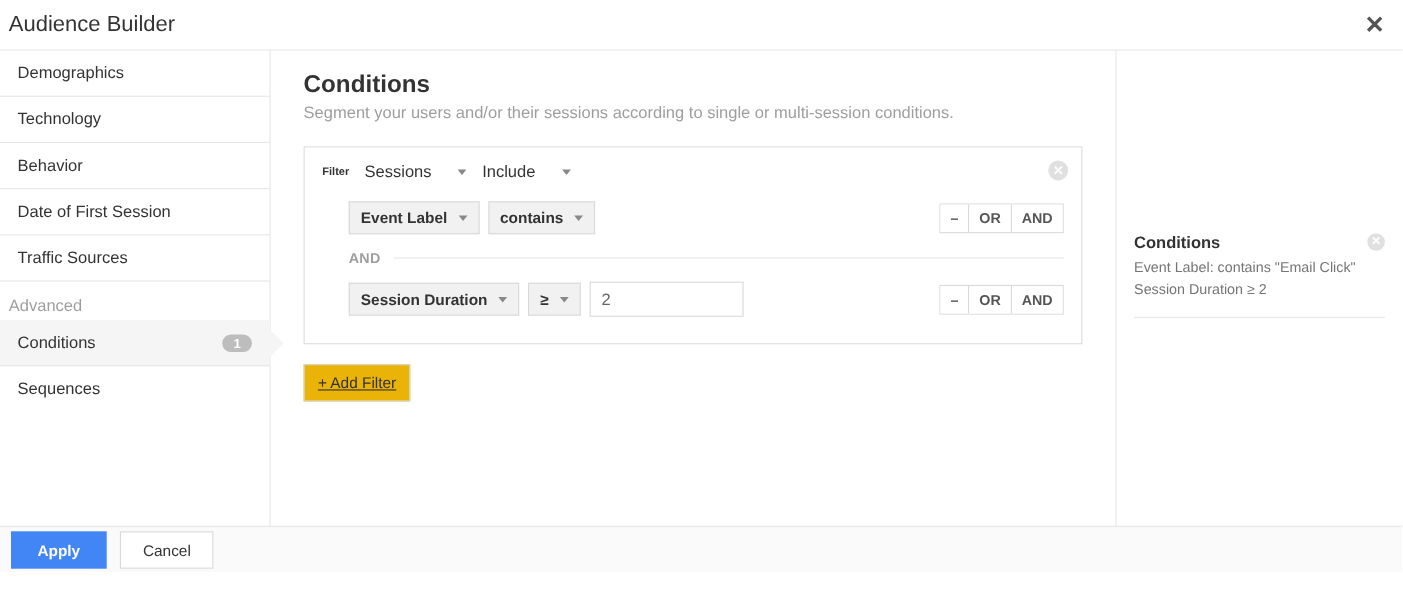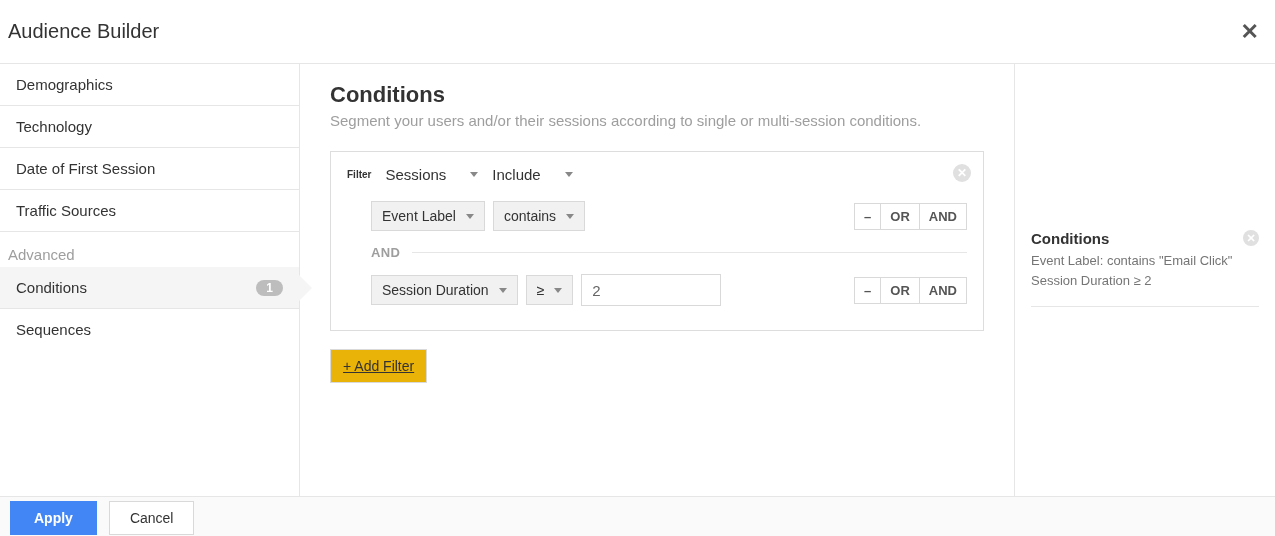--- a/index.html
+++ b/index.html
@@ -11,38 +11,38 @@
     width: 1275px;
     height: 536px;
     overflow: hidden;
   }
   .header {
     display: flex;
     align-items: center;
     justify-content: space-between;
     padding: 10px 16px 10px 8px;
     border-bottom: 1px solid #e6e6e6;
-    height: 64px;
+    height: 46px;
   }
   .header-title {
     font-size: 20px;
     color: #333;
   }
   .close-x {
     font-size: 22px;
     color: #555;
     cursor: pointer;
     font-weight: bold;
   }
   .body {
     display: flex;
     height: 432px;
   }
   .sidebar {
-    width: 300px;
+    width: 246px;
     border-right: 1px solid #e6e6e6;
     display: flex;
     flex-direction: column;
   }
   .sidebar-item {
     padding: 12px 16px;
     border-bottom: 1px solid #e6e6e6;
     color: #333;
     font-size: 15px;
     cursor: pointer;
@@ -149,20 +149,21 @@
   .dd-btn {
     display: inline-flex;
     align-items: center;
     gap: 10px;
     background: #f1f1f1;
     border: 1px solid #d9d9d9;
     padding: 6px 10px;
     font-size: 14px;
     color: #333;
     cursor: pointer;
+    font-weight: bold;
   }
   .txt-input {
     border: 1px solid #d9d9d9;
     padding: 6px 10px;
     font-size: 15px;
     color: #666;
     height: 32px;
   }
   .txt-input.wide { width: 300px; }
   .txt-input.narrow { width: 140px; }
@@ -274,20 +275,21 @@
 <div class="header">
   <div class="header-title">Audience Builder</div>
   <div class="close-x">✕</div>
 </div>
 
 <div class="body">
 
   <div class="sidebar">
     <div class="sidebar-item">Demographics</div>
     <div class="sidebar-item">Technology</div>
+    <div class="sidebar-item">Behavior</div>
     <div class="sidebar-item">Date of First Session</div>
     <div class="sidebar-item">Traffic Sources</div>
     <div class="sidebar-group-label">Advanced</div>
     <div class="sidebar-item active">
       <span>Conditions</span>
       <span class="pill">1</span>
     </div>
     <div class="sidebar-item" style="border-bottom:none;">Sequences</div>
   </div>
 

